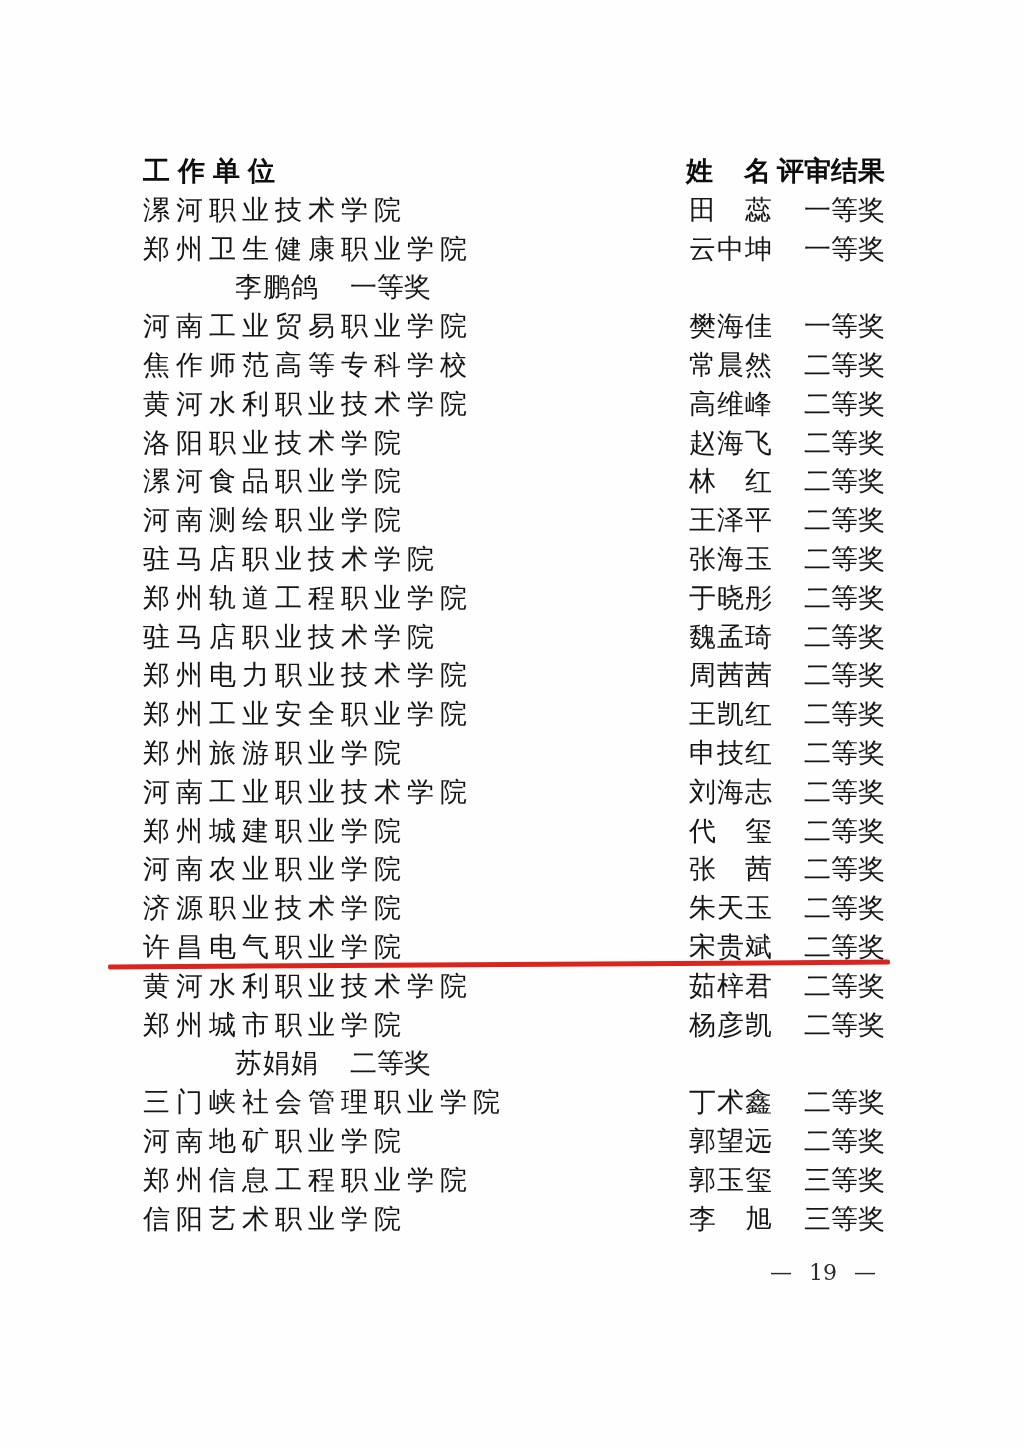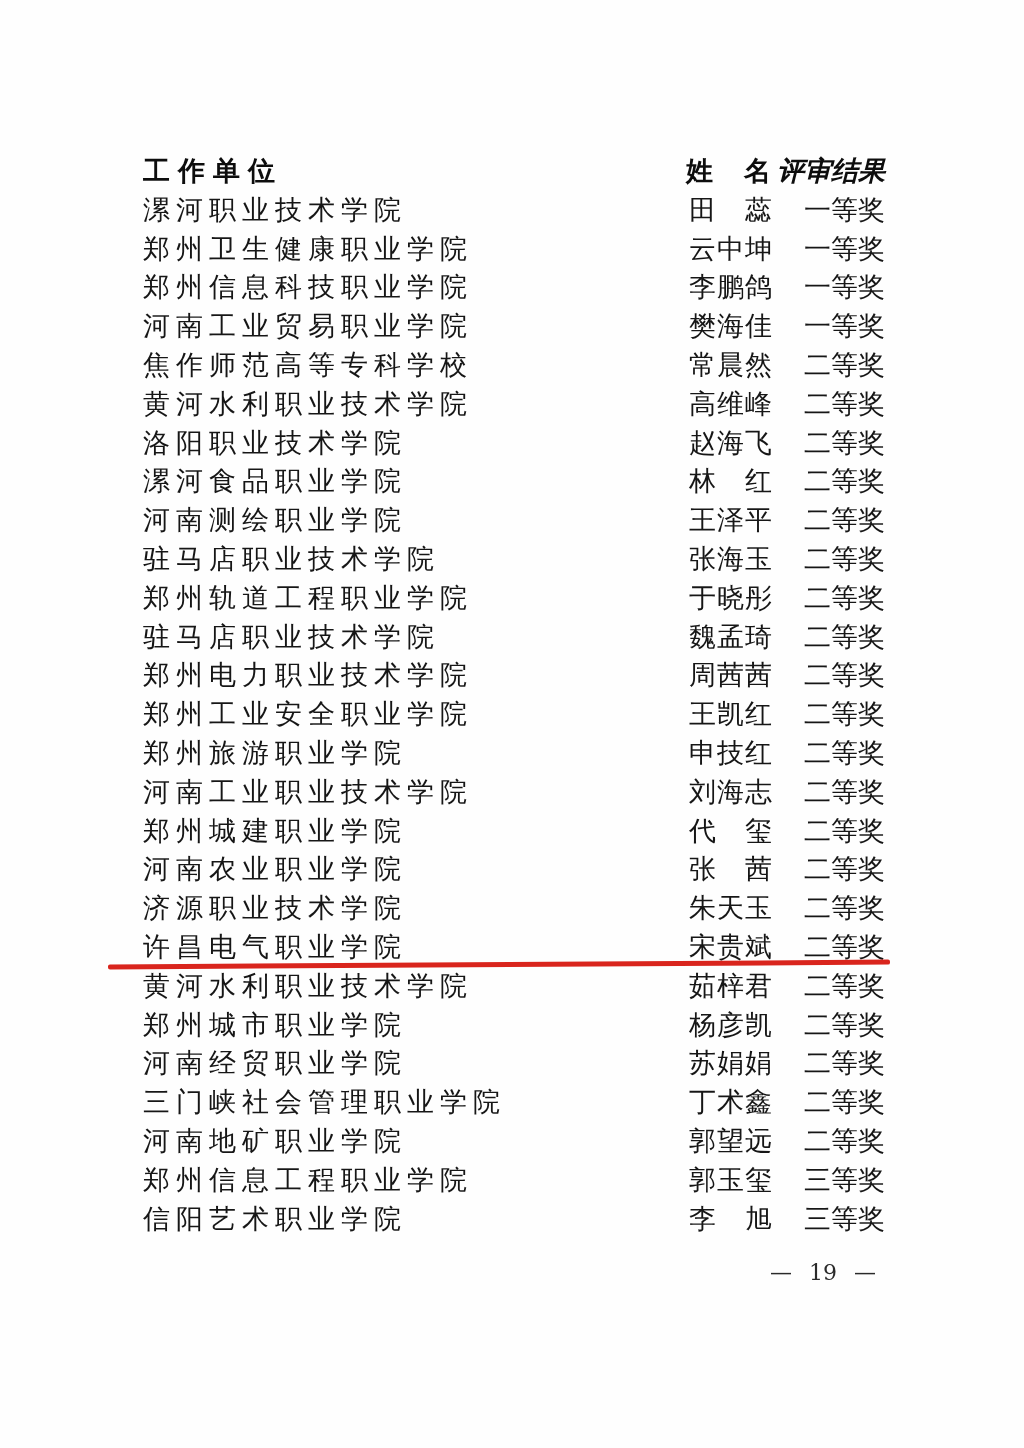--- a/index.html
+++ b/index.html
@@ -50,21 +50,21 @@
     letter-spacing: 0;
   }
   .row.header {
     font-family: "Liberation Sans", "DejaVu Sans", sans-serif;
     font-weight: 700;
     color: #0d0d0d;
     font-size: 27px;
   }
   .row.header .col-unit { letter-spacing: 8px; }
   .row.header .col-name { letter-spacing: 2px; }
-  .row.header .col-result { letter-spacing: 0; font-style: italic; }
+  .row.header .col-result { letter-spacing: 0; }
   .red-underline {
     position: absolute;
     left: 108px;
     top: 962px;
     width: 782px;
     height: 5px;
     background: #d9251d;
     border-radius: 2px;
     transform: rotate(-0.35deg);
   }
@@ -96,21 +96,20 @@
           <div class="col-unit">漯河职业技术学院</div>
           <div class="col-name">田　蕊</div>
           <div class="col-result">一等奖</div>
         </div>
         <div class="row body">
           <div class="col-unit">郑州卫生健康职业学院</div>
           <div class="col-name">云中坤</div>
           <div class="col-result">一等奖</div>
         </div>
         <div class="row body">
-          <div class="col-unit">郑州信息科技职业学院</div>
           <div class="col-name">李鹏鸽</div>
           <div class="col-result">一等奖</div>
         </div>
         <div class="row body">
           <div class="col-unit">河南工业贸易职业学院</div>
           <div class="col-name">樊海佳</div>
           <div class="col-result">一等奖</div>
         </div>
         <div class="row body">
           <div class="col-unit">焦作师范高等专科学校</div>
@@ -196,21 +195,20 @@
           <div class="col-unit">黄河水利职业技术学院</div>
           <div class="col-name">茹梓君</div>
           <div class="col-result">二等奖</div>
         </div>
         <div class="row body">
           <div class="col-unit">郑州城市职业学院</div>
           <div class="col-name">杨彦凯</div>
           <div class="col-result">二等奖</div>
         </div>
         <div class="row body">
-          <div class="col-unit">河南经贸职业学院</div>
           <div class="col-name">苏娟娟</div>
           <div class="col-result">二等奖</div>
         </div>
         <div class="row body">
           <div class="col-unit">三门峡社会管理职业学院</div>
           <div class="col-name">丁术鑫</div>
           <div class="col-result">二等奖</div>
         </div>
         <div class="row body">
           <div class="col-unit">河南地矿职业学院</div>

